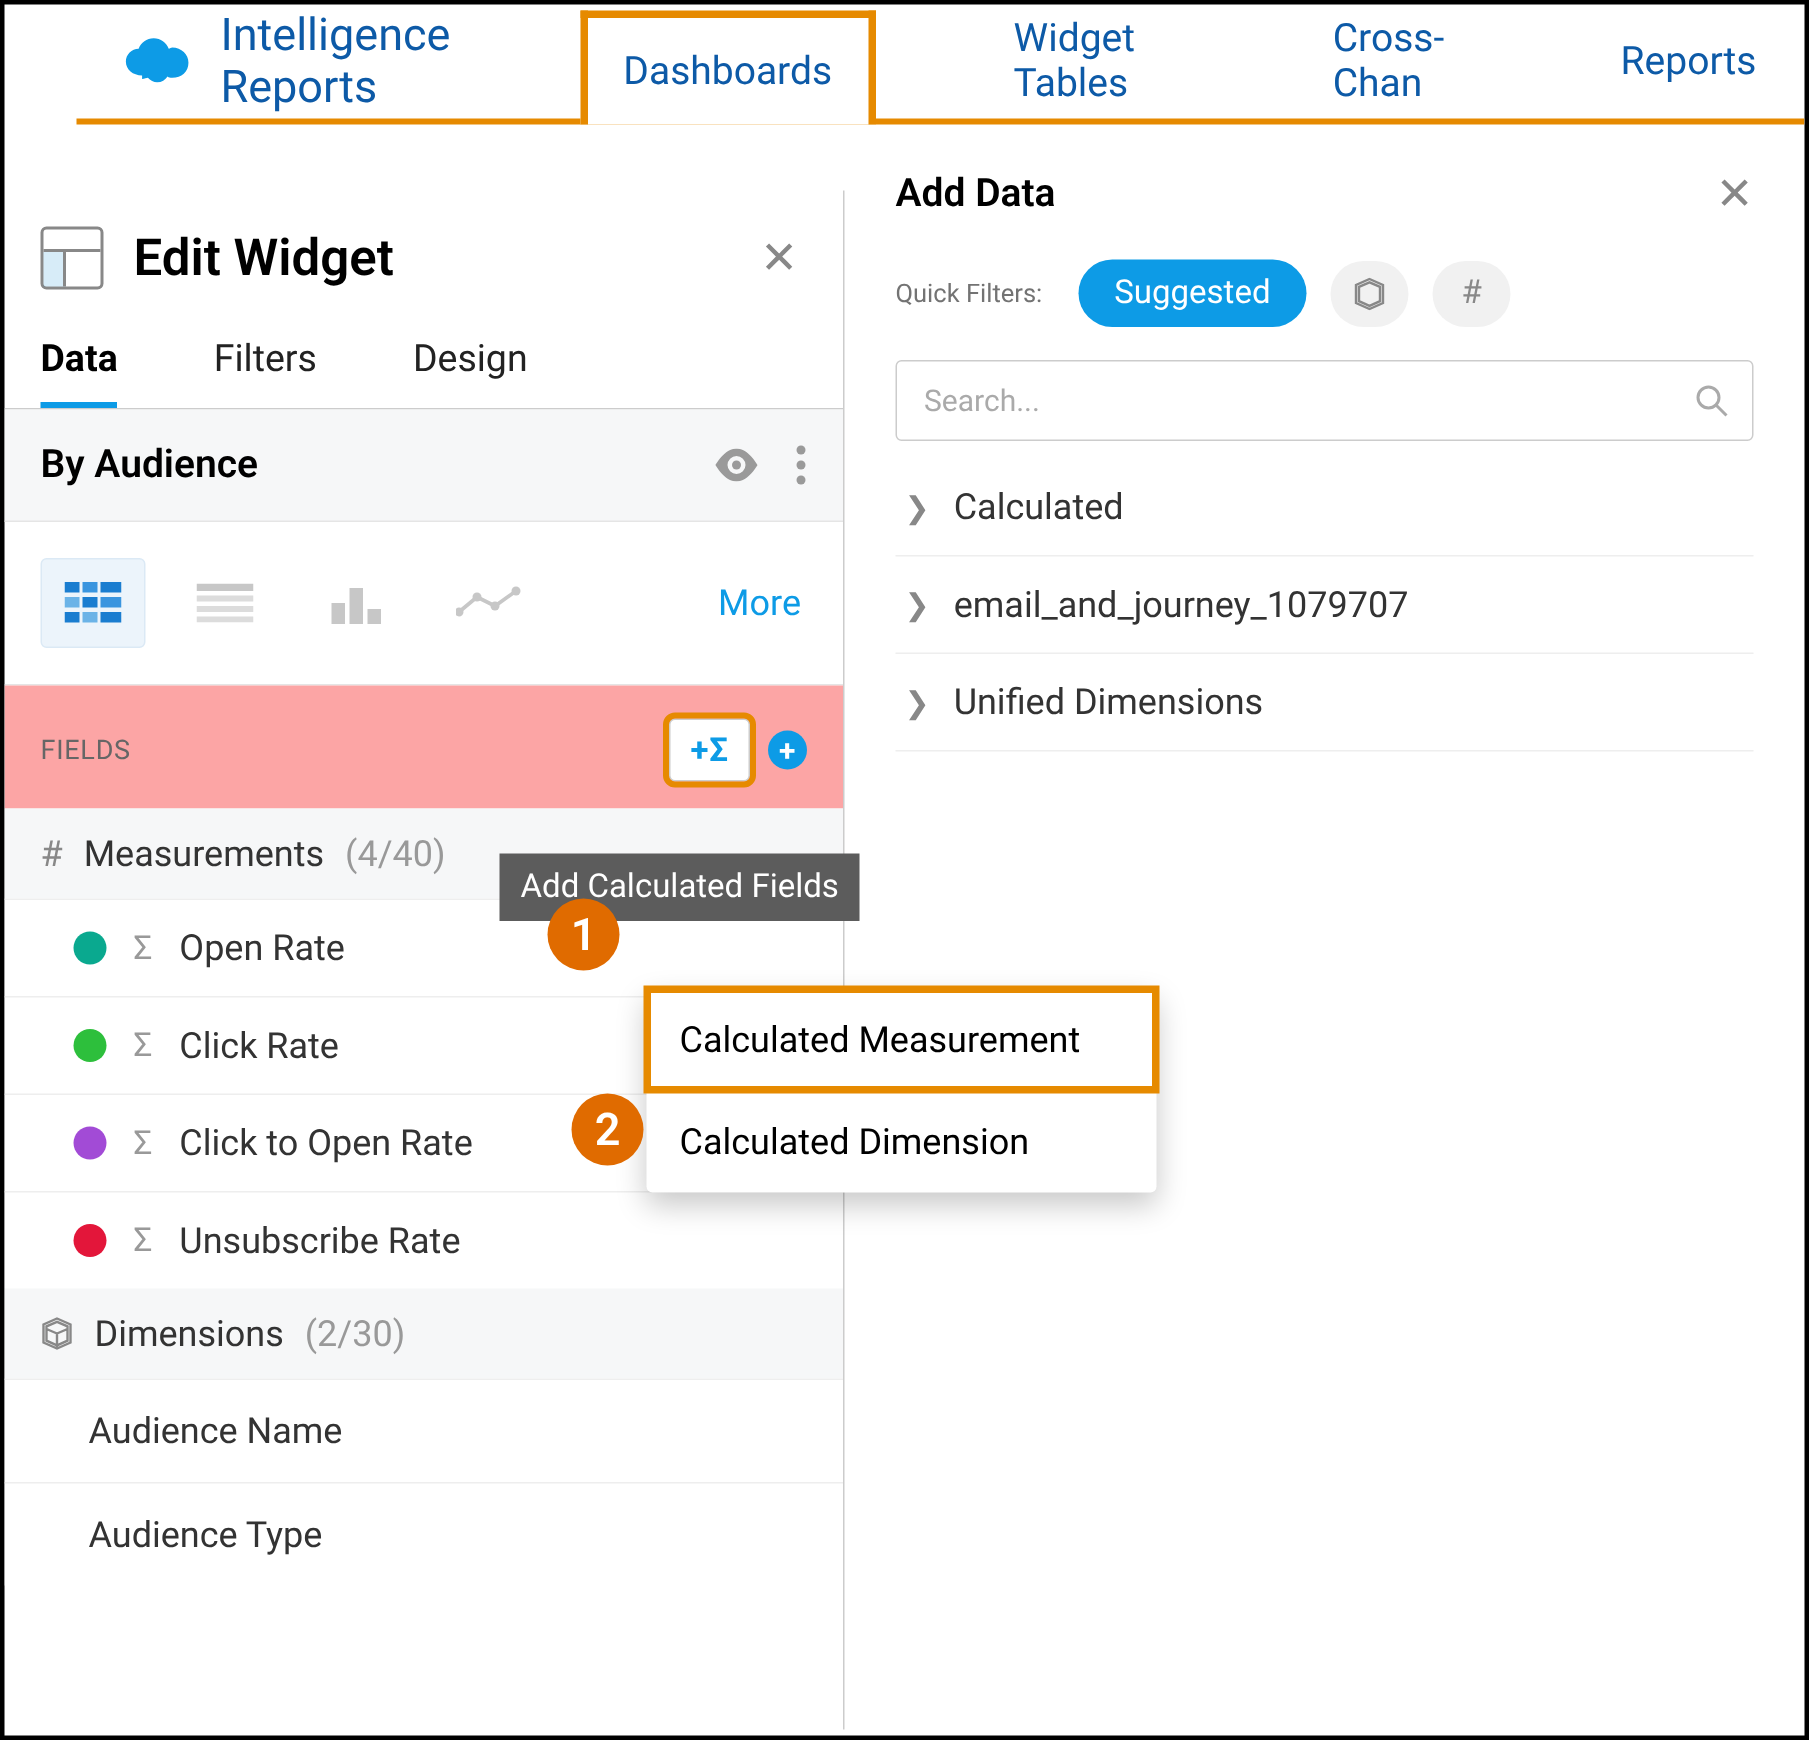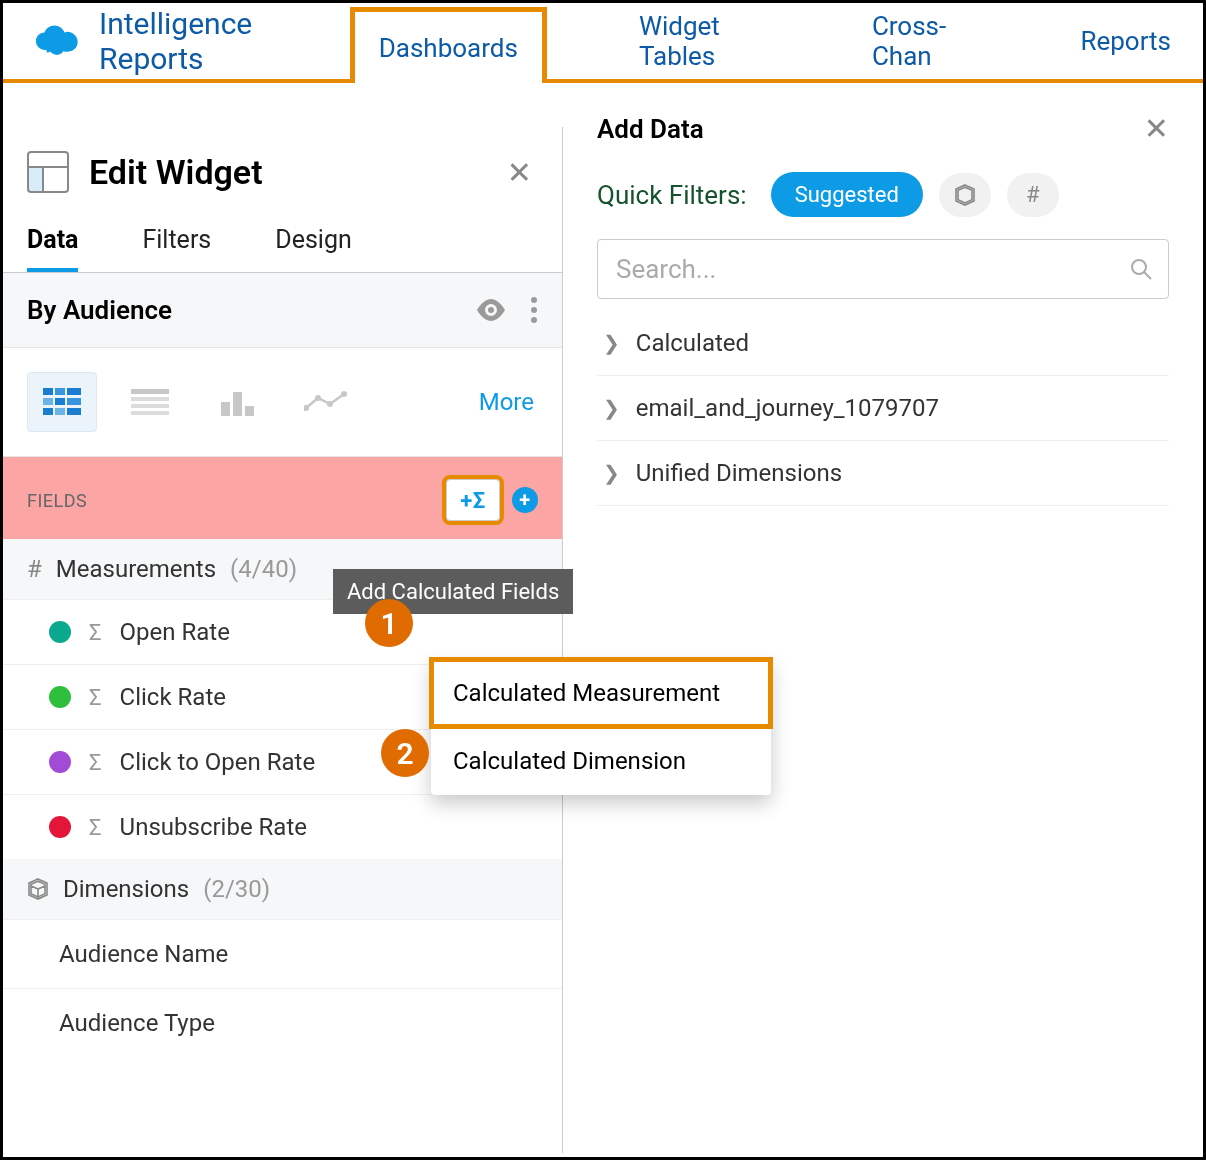--- a/index.html
+++ b/index.html
@@ -1,19 +1,19 @@
 <!DOCTYPE html>
 <html><head>
 <meta charset="utf-8">
 <style>
   * { box-sizing: border-box; margin: 0; padding: 0; font-family: -apple-system, BlinkMacSystemFont, "Segoe UI", Roboto, Helvetica, Arial, sans-serif; }
   body { background: #fff; width: 1206px; height: 1160px; overflow: hidden; border: 3px solid #000; }
 
   
-  .topnav { display: flex; align-items: center; height: 80px; border-bottom: 4px solid #e68a00; padding: 0 28px; }
+  .topnav { display: flex; align-items: center; height: 80px; border-bottom: 4px solid #e68a00; padding: 0 28px; margin-left: 48px; }
   .cloud-logo { width: 50px; height: 34px; margin-right: 18px; }
   .app-title { font-size: 30px; color: #0d5aa7; font-weight: 400; }
   .nav-spacer { flex: 1; }
   .nav-tabs { display: flex; gap: 88px; align-items: center; height: 100%; }
   .nav-tab { font-size: 26px; color: #0d5aa7; height: 100%; display: flex; align-items: center; cursor: pointer; padding: 0 4px; }
   .nav-tab.active { border: 5px solid #e68a00; border-bottom: none; background: #fff; position: relative; top: 4px; padding: 0 24px; }
 
   
   .cols { display: flex; height: calc(100% - 84px); }
   .col-left { width: 560px; border-right: 1.5px solid #ccc; position: relative; margin-top: 44px; }
@@ -62,28 +62,28 @@
   .dropdown { position:absolute; background:#fff; box-shadow: 0 8px 20px rgba(0,0,0,0.22); border-radius:4px; min-width: 340px; z-index: 50; }
   .dropdown-item { padding:20px 22px; font-size:24px; cursor:pointer; }
   .dropdown-item.highlight { outline: 5px solid #e68a00; outline-offset: -3px; }
 
   .step-badge { position:absolute; width:48px; height:48px; border-radius:50%; background:#e06b00; color:#fff; font-size:30px; font-weight:600; display:flex; align-items:center; justify-content:center; z-index:60; }
 
   
   .right-head { display:flex; align-items:center; }
   .right-title { font-size:26px; font-weight:600; flex:1; }
   .quick-row { display:flex; align-items:center; gap:16px; margin-top:26px; }
-  .quick-label { font-size:26px; color:#14532d; margin-right: 8px;}
+  .quick-label { font-size:17px; color:#737373; margin-right: 8px;}
   .pill { padding:10px 24px; border-radius: 24px; font-size:22px; cursor:pointer; }
   .pill.active { background:#0d9be6; color:#fff; }
   .pill.inactive { background:#f1f1f1; color:#888; }
   .pill.iconp { width:52px; height:44px; padding:0; display:flex; align-items:center; justify-content:center; }
 
   .search-wrap { position:relative; margin-top:22px; }
-  .search-input { width:100%; border:1px solid #ccc; border-radius:4px; padding:14px 50px 14px 18px; font-size:26px; color:#333; }
+  .search-input { width:100%; border:1px solid #ccc; border-radius:4px; padding:14px 50px 14px 18px; font-size:20px; color:#333; }
   .search-input::placeholder { color:#aaa; }
   .search-icon { position:absolute; right:16px; top:50%; transform:translateY(-50%); color:#aaa; }
 
   .tree-item { display:flex; align-items:center; gap:16px; padding:18px 6px; border-bottom:1px solid #eee; font-size:24px; color:#333; cursor:pointer; }
   .chev { color:#888; font-size:20px; }
 
   svg { display:block; }
 </style>
 </head>
 <body>

